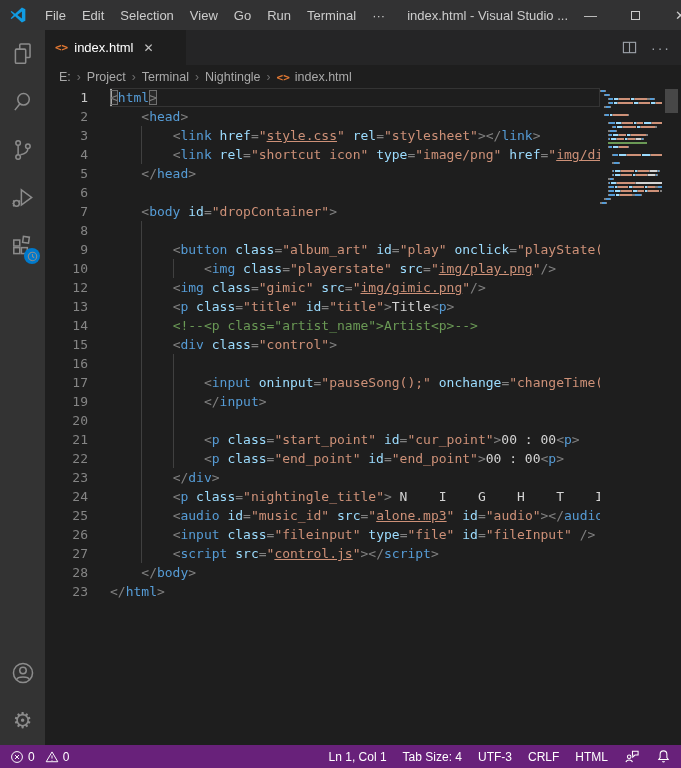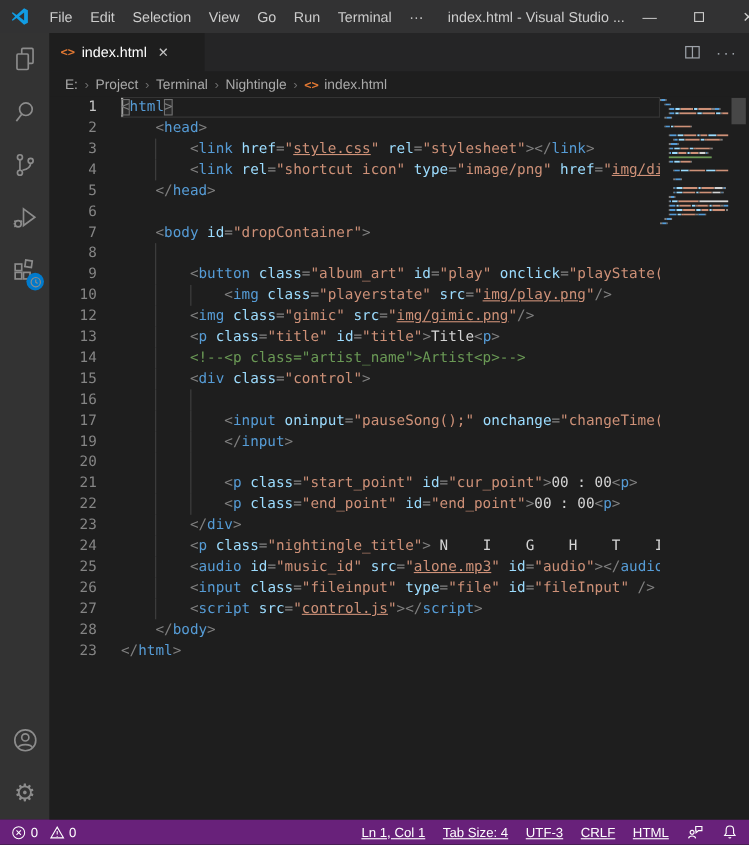--- a/index.html
+++ b/index.html
@@ -77,21 +77,21 @@
   .slider { position:absolute; top:1px; left:3px; width:13px; height:24px; background:rgba(121,121,121,0.45); }
 
   
   .statusbar { height:23px; background:var(--statusbar,#68217a); display:flex; align-items:center;
                color:#ffffff; font-size:12px; flex:0 0 23px; padding:0 10px; }
   .sb-left { display:flex; align-items:center; gap:4px; }
   .sb-left svg { display:block; }
   .sb-count { margin-right:6px; }
   .sb-spacer { flex:1; }
   .sb-right { display:flex; align-items:center; gap:16px; }
-  .sb-item { white-space:nowrap;text-decoration:underline; }
+  .sb-item { white-space:nowrap; }
 </style>
 </head>
 <body>
 
 <div id="app">
 
   <div class="titlebar">
     <svg class="vscode-logo" viewBox="0 0 24 24">
       <path fill="#119ce3" d="M17.2 2.1 21.8 4.3 21.8 19.7 17.2 21.9 8.1 13.7 3.4 17.3 2.2 16.2 6.4 12 2.2 7.8 3.4 6.7 8.1 10.3 Z M17.2 7.2 11.1 12 17.2 16.8 Z"></path>
     </svg>

